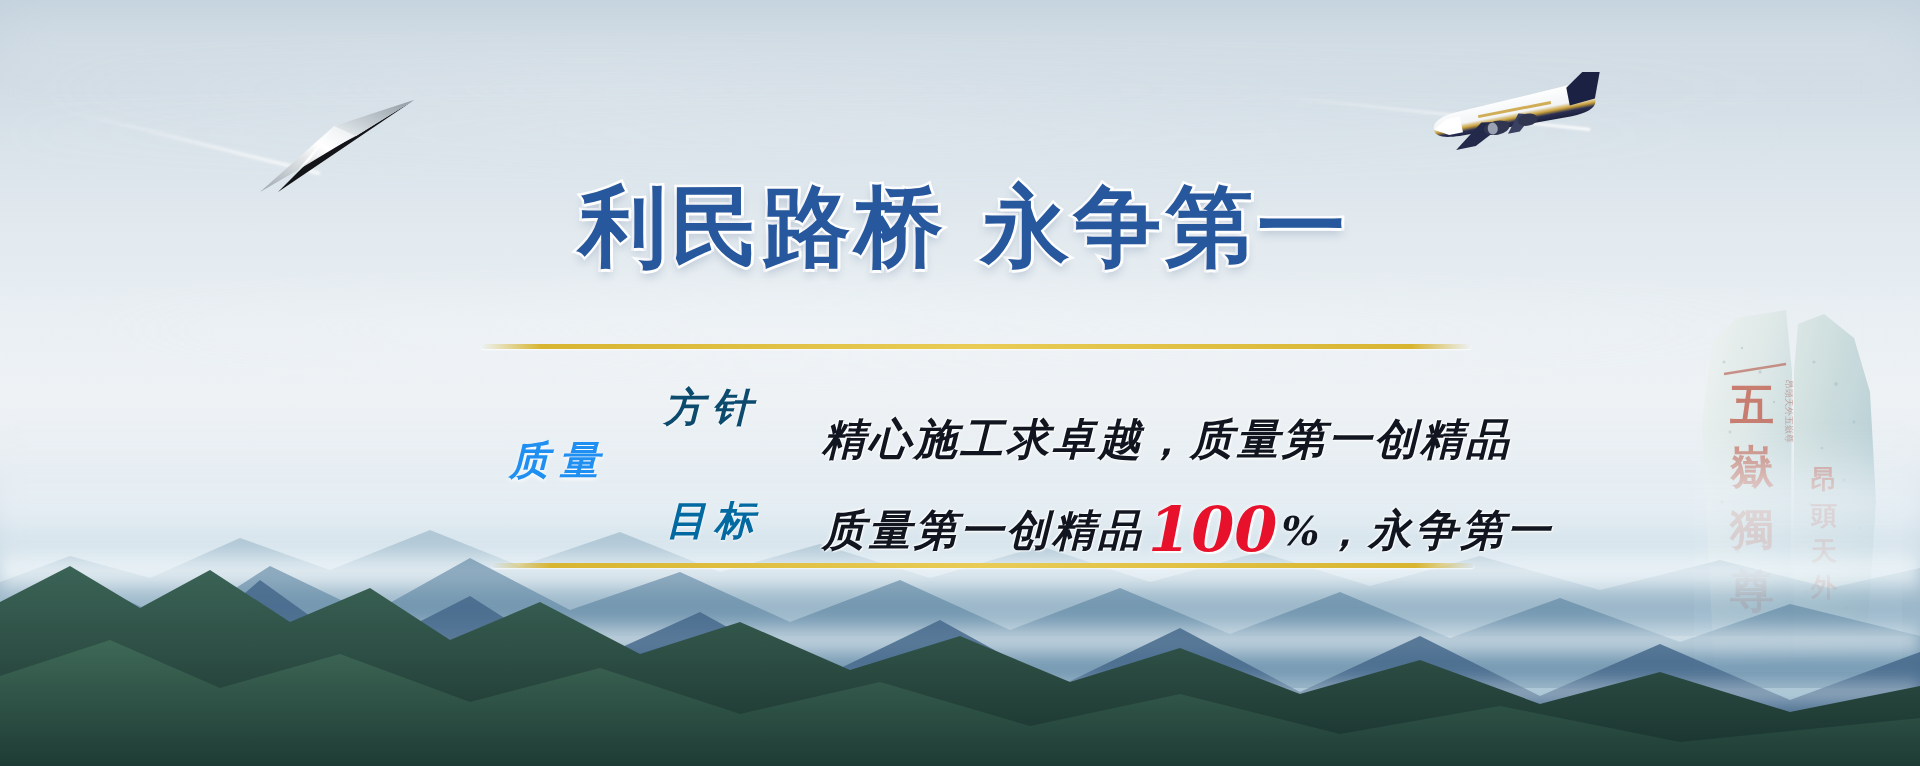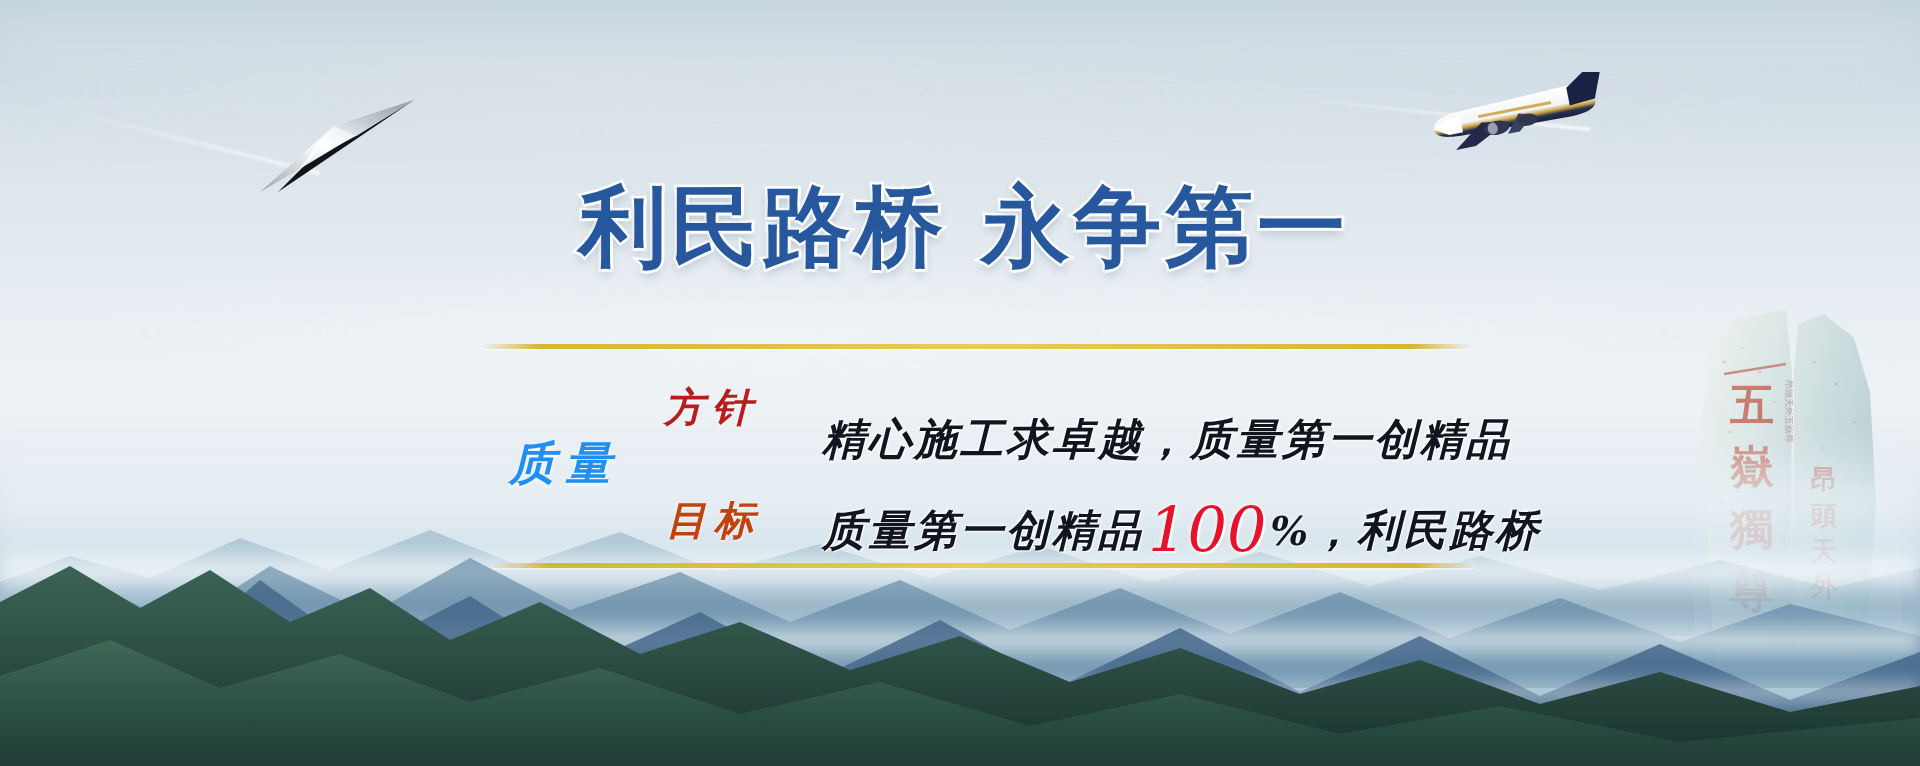--- a/index.html
+++ b/index.html
@@ -125,28 +125,28 @@
   .kicker{
     position:absolute;
     font-family:"DejaVu Serif","Liberation Serif",serif;
     font-weight:bold;
     font-style:italic;
     font-size:40px;
     letter-spacing:8px;
     white-space:nowrap;
     text-shadow:0 1px 3px rgba(255,255,255,.85);
   }
-  .kicker-policy{left:660px;top:380px;color:#b91c1c;}
-  .kicker-goal  {left:662px;top:493px;color:#c2410c;}
+  .kicker-policy{left:660px;top:380px;color:#0c4a6e;}
+  .kicker-goal  {left:662px;top:493px;color:#0369a1;}
 
   .quality-word{
     position:absolute;left:505px;top:433px;
     font-family:"DejaVu Serif","Liberation Serif",serif;
     font-weight:bold;font-style:italic;
-    font-size:46px;letter-spacing:10px;
+    font-size:40px;letter-spacing:10px;
     color:#1f8ff2;
     white-space:nowrap;
     text-shadow:0 2px 4px rgba(255,255,255,.9);
   }
 
   .slogan{
     position:absolute;
     font-family:"DejaVu Serif","Liberation Serif",serif;
     font-style:italic;font-weight:bold;
     font-size:43px;
@@ -156,21 +156,21 @@
     text-shadow:
       0 0 4px rgba(255,255,255,.95),
       1px 1px 0 rgba(255,255,255,.7),
       -1px -1px 0 rgba(255,255,255,.7);
   }
   .slogan-1{left:818px;top:379px;margin-top:32px;}
   .slogan-2{left:818px;top:493px;}
 
   .pct{
     font-family:"DejaVu Serif","Liberation Serif",serif;
-    font-style:italic;font-weight:normal;
+    font-style:italic;font-weight:bold;
     font-size:62px;
     color:#e8112b;
     letter-spacing:0px;
     text-shadow:
       0 0 5px rgba(255,255,255,1),
       2px 2px 0 rgba(255,255,255,.85);
     vertical-align:-6px;
     padding:0 4px;
   }
   .pct-sign{
@@ -338,17 +338,17 @@
     <div class="headline">利民路桥 永争第一</div>
 
     <div class="rule rule-top"></div>
 
     <div class="kicker kicker-policy">方针</div>
     <div class="slogan slogan-1">精心施工求卓越，质量第一创精品</div>
 
     <div class="quality-word">质量</div>
 
     <div class="kicker kicker-goal">目标</div>
-    <div class="slogan slogan-2"><span>质量第一创精品</span><span class="pct">100</span><span class="pct-sign">%</span><span>，利民路桥</span></div>
+    <div class="slogan slogan-2"><span>质量第一创精品</span><span class="pct">100</span><span class="pct-sign">%</span><span>，永争第一</span></div>
 
     <div class="rule rule-bot"></div>
   </div>
 </div>
 
 </body></html>

